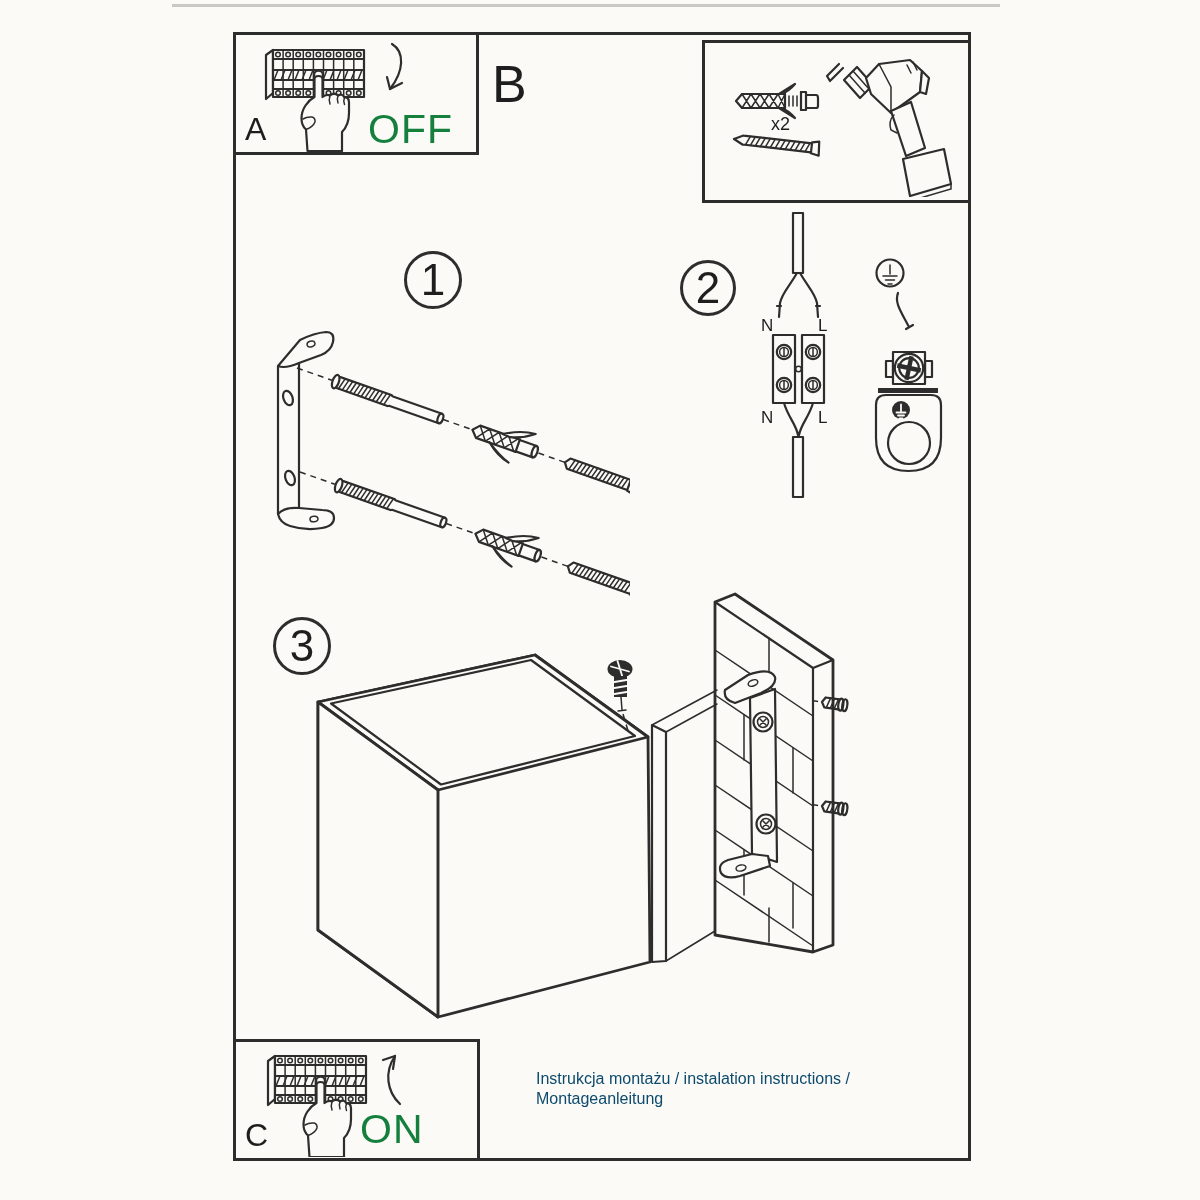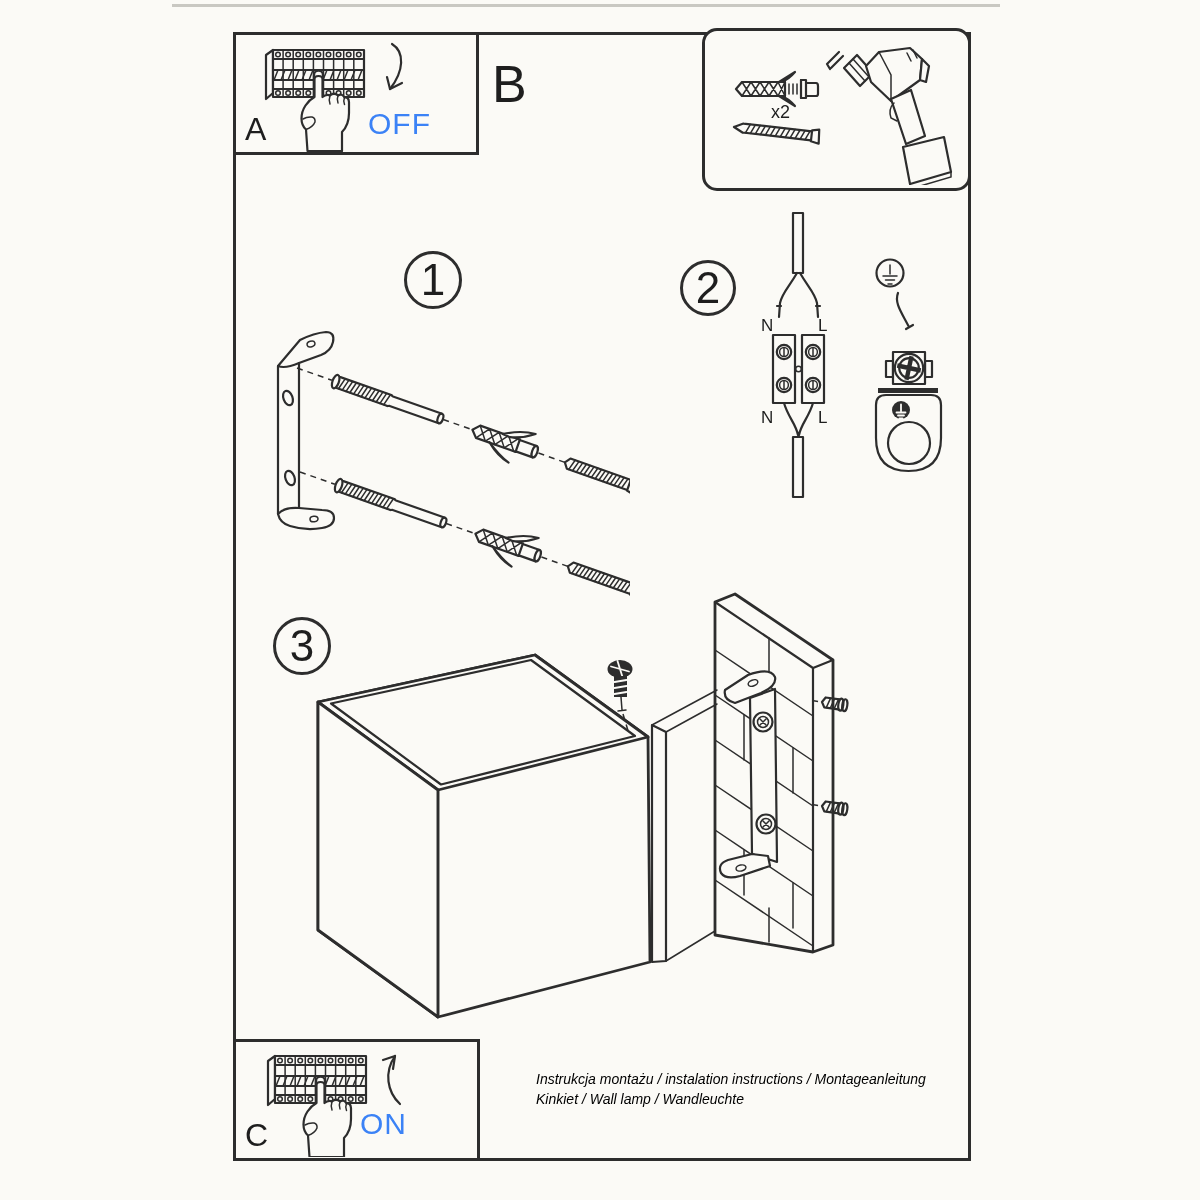--- a/index.html
+++ b/index.html
@@ -7,33 +7,33 @@
     width:1200px;height:1200px;position:relative;overflow:hidden;
     background:#fbfaf6;
     font-family:"Liberation Sans","DejaVu Sans",sans-serif;
     color:#2d2d2d;
   }
   .abs{position:absolute;}
   .scan-top-line{left:172px;top:4px;width:828px;height:3px;background:#c9c8c2;}
   .frame{left:233px;top:32px;width:732px;height:1123px;border:3px solid #2d2d2d;background:transparent;}
   .box{border:3px solid #2d2d2d;background:#fbfaf6;}
   .box-a{left:233px;top:32px;width:240px;height:117px;}
-  .box-b{left:702px;top:28px;width:263px;height:157px;border-radius:15px;}
+  .box-b{left:702px;top:40px;width:263px;height:157px;}
   .box-c{left:233px;top:1039px;width:241px;height:116px;}
   .big-letter{font-size:32px;line-height:1;color:#1e1e1e;}
   .letter-b{font-size:52px;line-height:1;color:#1e1e1e;}
-  .switch-word{font-size:30px;line-height:1;letter-spacing:1px;color:#3b82f6;}
+  .switch-word{font-size:41px;line-height:1;letter-spacing:1px;color:#15803d;}
   .qty{font-size:18px;line-height:1;color:#1e1e1e;}
   .step-circle{
     border:3px solid #2d2d2d;border-radius:50%;
     display:flex;align-items:center;justify-content:center;
     font-size:44px;color:#1e1e1e;background:#fbfaf6;
   }
   .wire-label{font-size:17px;line-height:1;color:#1e1e1e;}
-  .footer{font-size:14px;line-height:20px;color:#000000;font-style:italic;}
+  .footer{font-size:16px;line-height:20px;color:#0c4a6e;}
   svg{display:block;}
   svg *{vector-effect:none;}
   .ink{stroke:#2d2d2d;fill:none;stroke-width:2.2;stroke-linecap:round;stroke-linejoin:round;}
   .ink-thin{stroke:#2d2d2d;fill:none;stroke-width:1.5;stroke-linecap:round;}
   .ink-fill{stroke:#2d2d2d;fill:#fbfaf6;stroke-width:2.2;stroke-linejoin:round;}
   .ink-fill-bold{stroke:#2d2d2d;fill:#fbfaf6;stroke-width:2.8;stroke-linejoin:round;}
   .solid{fill:#2d2d2d;stroke:none;}
   .dash{stroke:#2d2d2d;fill:none;stroke-width:1.5;stroke-dasharray:6 5;}
   .white-detail{stroke:#fbfaf6;fill:none;stroke-width:1.8;stroke-linecap:round;}
 </style>
@@ -320,14 +320,13 @@
       <path class="ink" d="M147,57 C134,45 131,25 142,9"></path>
       <path class="ink" d="M142,9 L130,13 M142,9 L140,22"></path>
     </g>
   </svg>
   <span class="abs big-letter" style="left:9px;top:77px">C</span>
   <span class="abs switch-word" style="left:124px;top:67px">ON</span>
 </div>
 
 <div class="abs footer" style="left:536px;top:1069px;width:440px">
   <div>Instrukcja montażu / instalation instructions / Montageanleitung</div>
-  <div>Kinkiet / Wall lamp / Wandleuchte</div>
 </div>
 
 </body></html>

